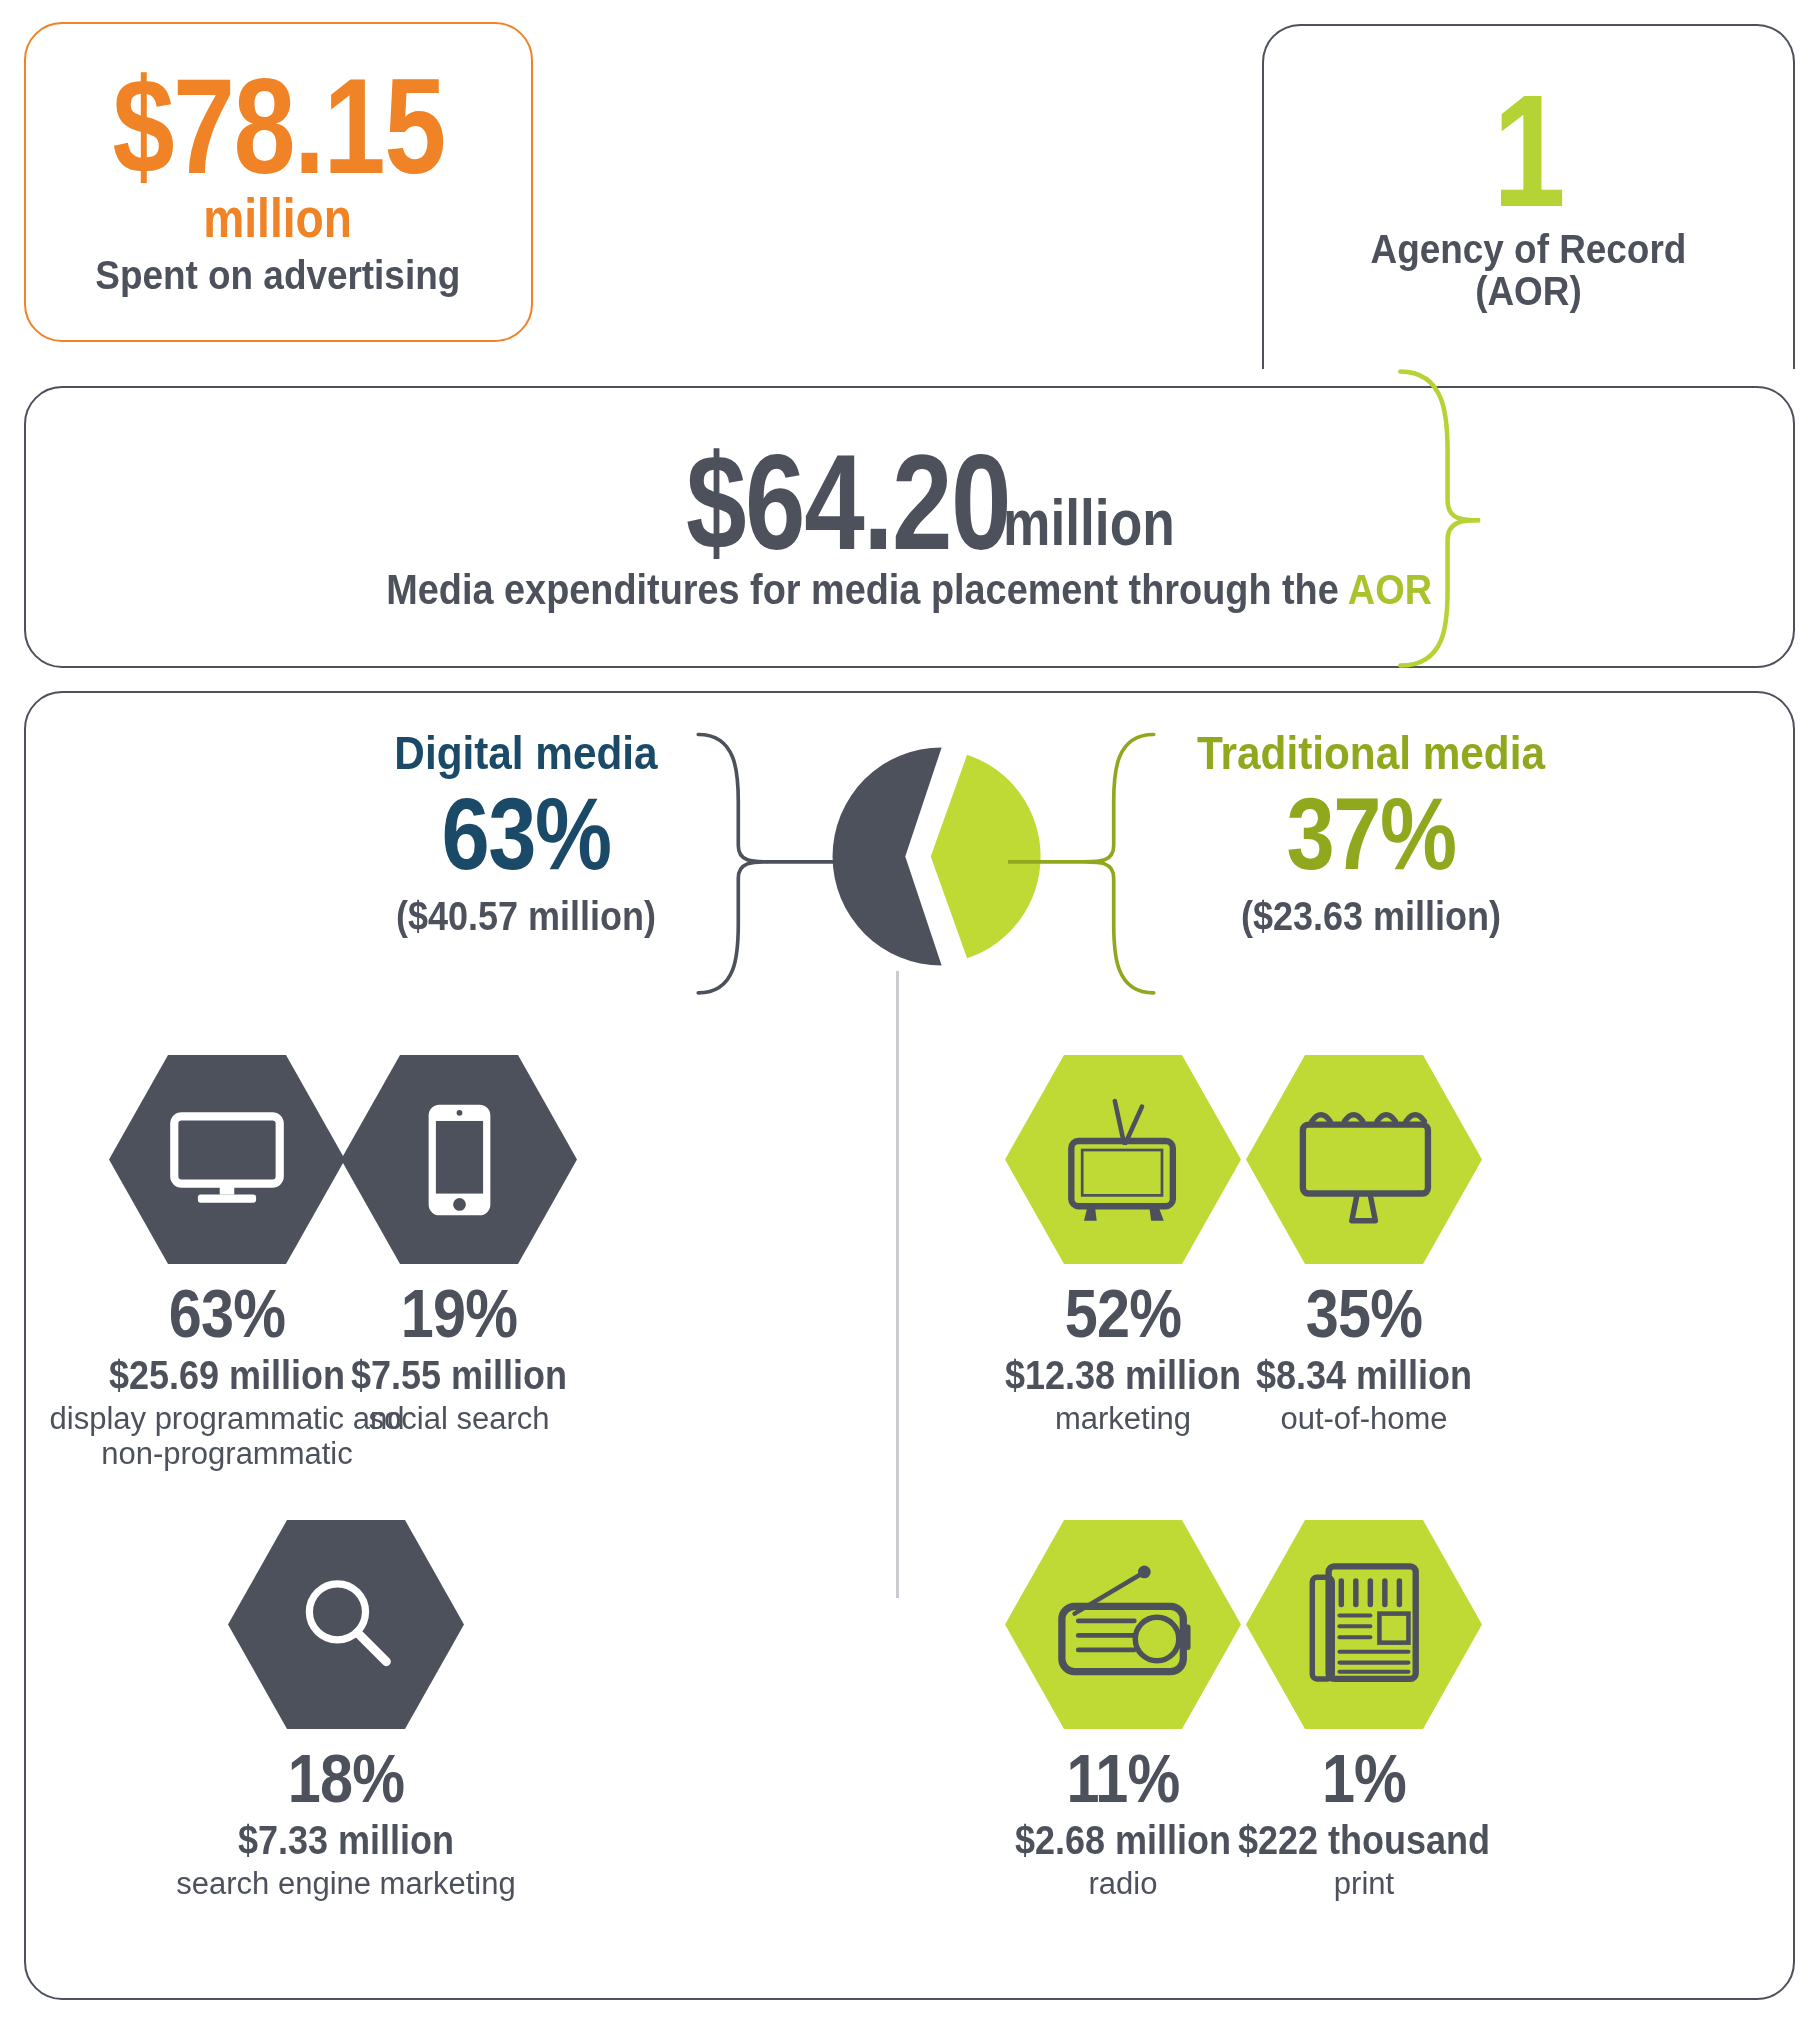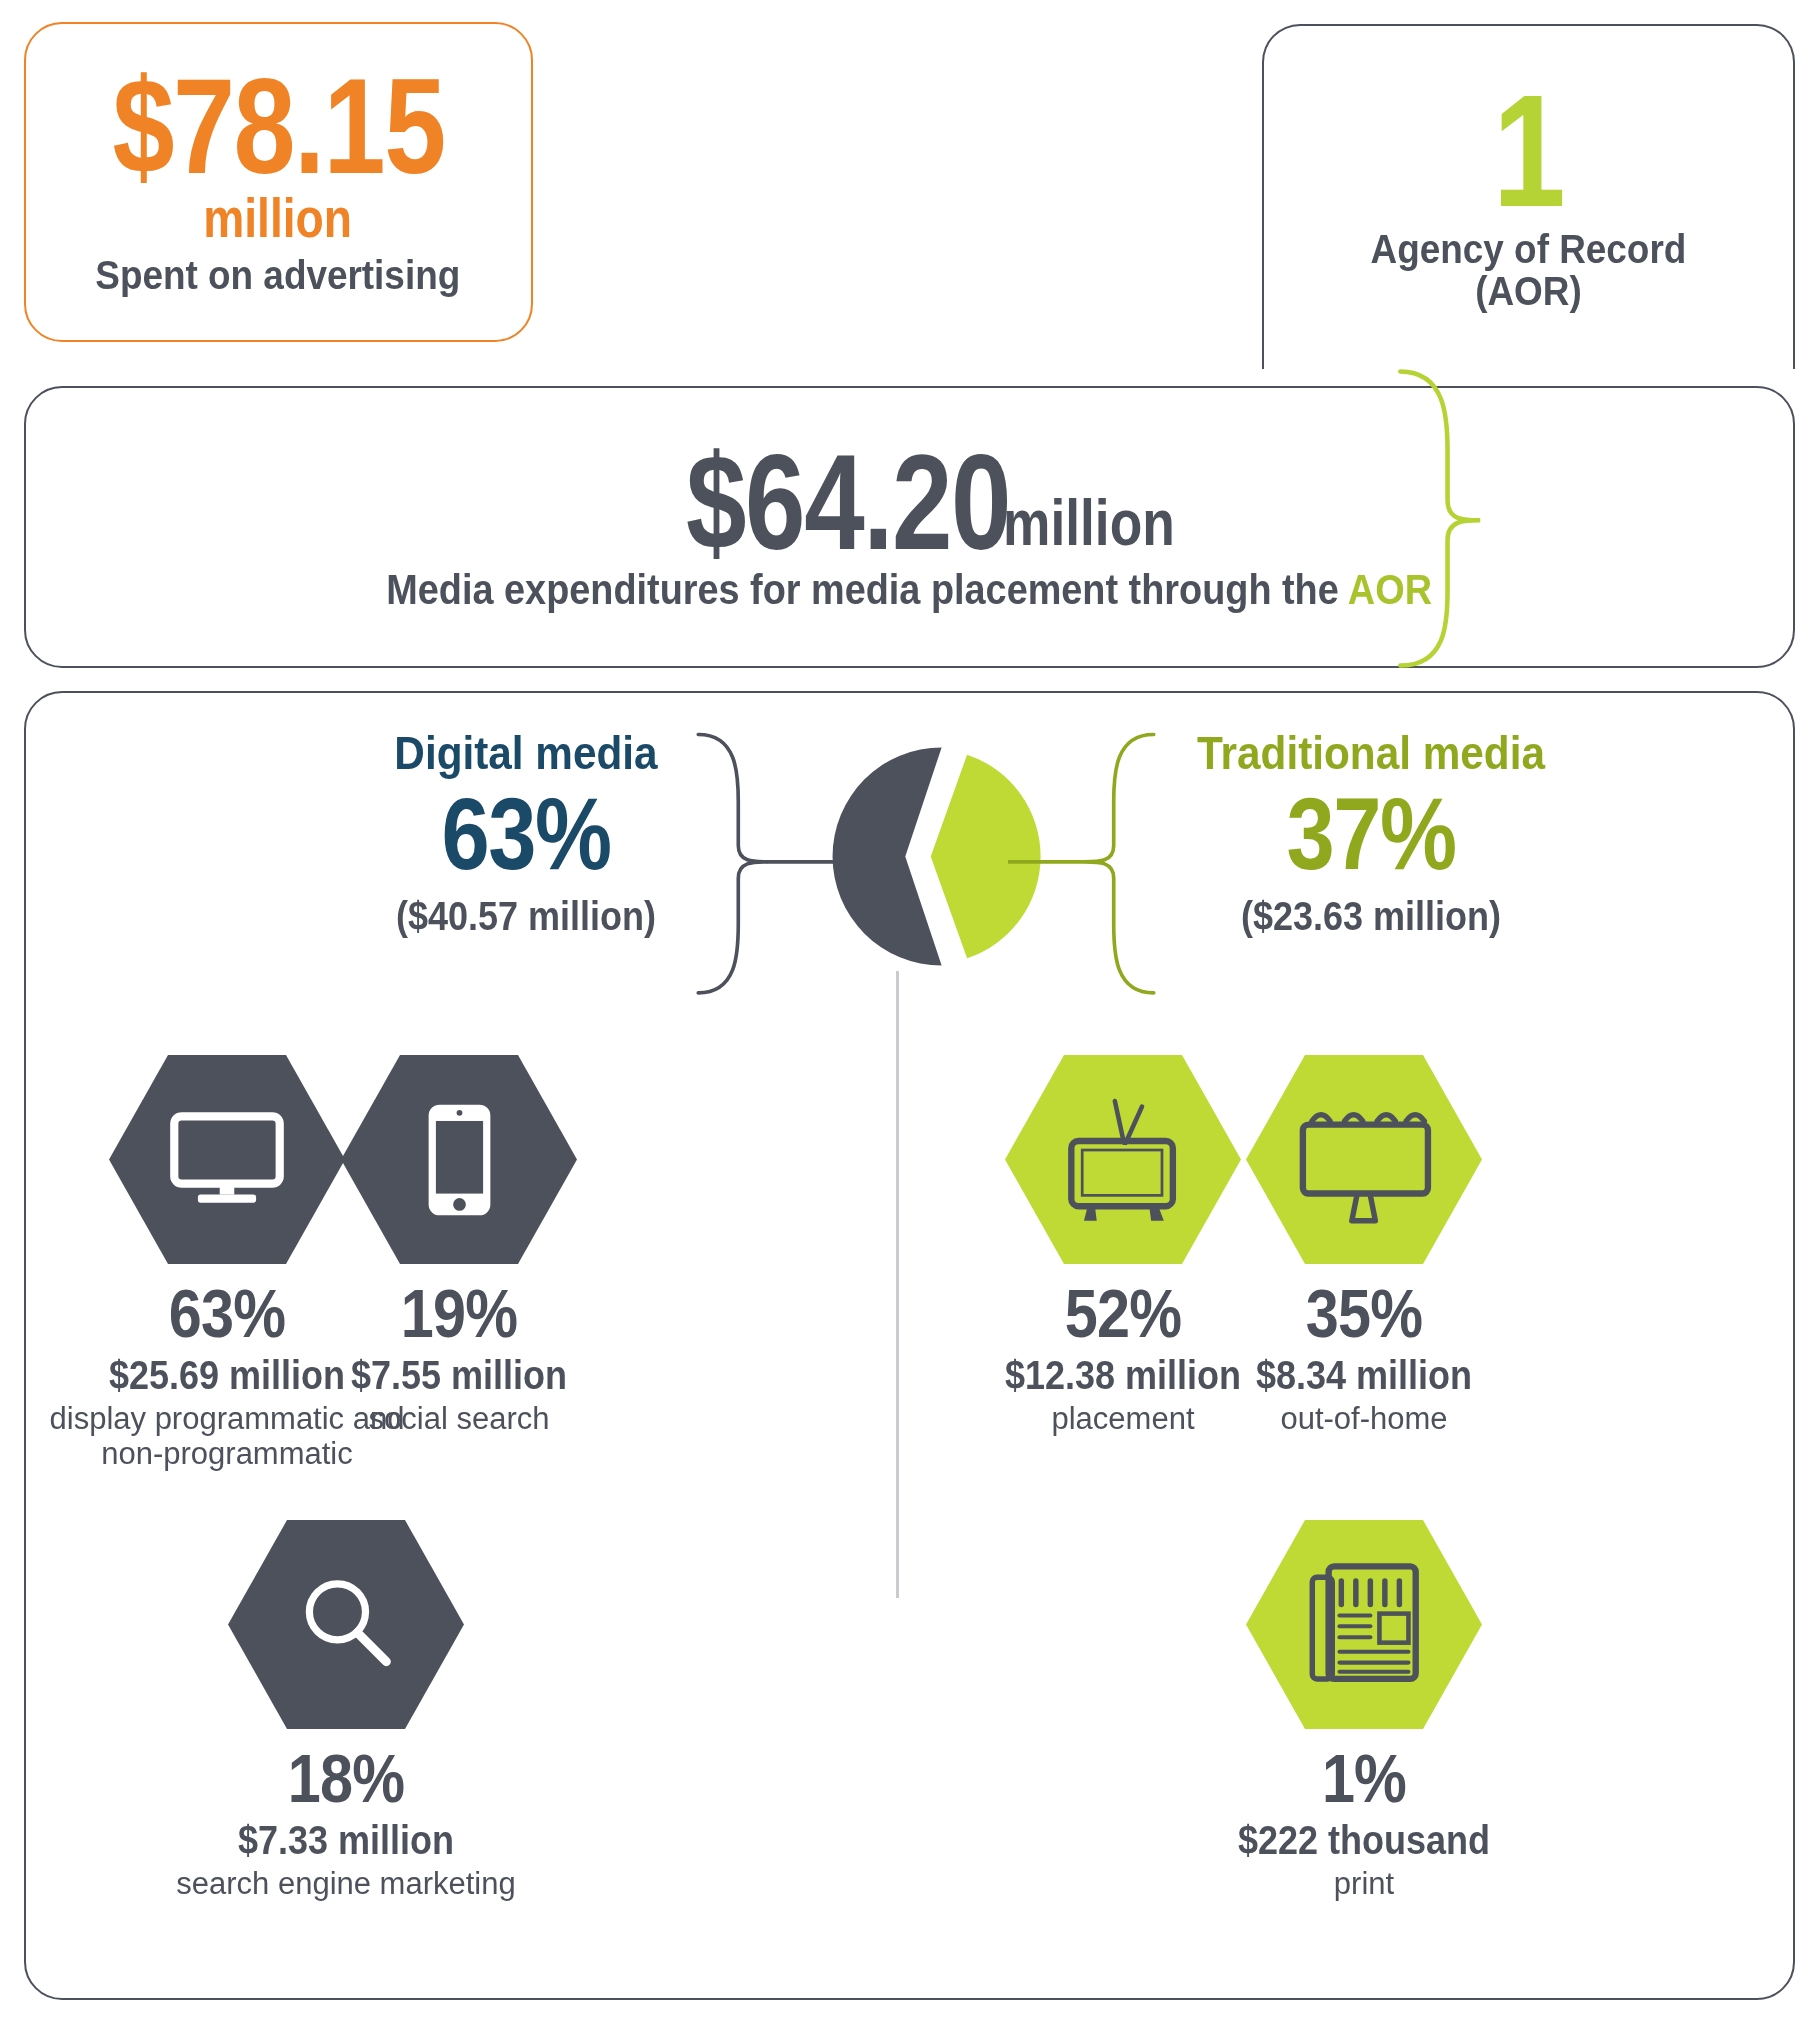--- a/index.html
+++ b/index.html
@@ -250,21 +250,21 @@
           <line x1="96" y1="16" x2="78" y2="56" stroke="#4c515c" stroke-width="5" stroke-linecap="round"></line>
           <rect x="18" y="54" width="112" height="72" rx="8" ry="8" fill="none" stroke="#4c515c" stroke-width="7"></rect>
           <rect x="30" y="64" width="88" height="50" fill="none" stroke="#4c515c" stroke-width="3"></rect>
           <path d="M36 126 L32 142 L46 142 L44 126" fill="#4c515c"></path>
           <path d="M104 126 L106 142 L120 142 L114 126" fill="#4c515c"></path>
         </svg>
       </div>
     </div>
     <div class="hex-pct">52%</div>
     <div class="hex-amt">$12.38 million</div>
-    <div class="hex-desc">placement</div>
+    <div class="hex-desc">marketing</div>
   </div>
 
   <div class="hex-cell" id="cell-ooh">
     <div class="hexwrap">
       <div class="hex lime"></div>
       <div class="hex-icon">
         <svg width="145" height="136" viewBox="0 0 160 150">
           <path d="M22 32 q10 -14 20 0" fill="none" stroke="#4c515c" stroke-width="6" stroke-linecap="round"></path>
           <path d="M58 32 q10 -14 20 0" fill="none" stroke="#4c515c" stroke-width="6" stroke-linecap="round"></path>
           <path d="M94 32 q10 -14 20 0" fill="none" stroke="#4c515c" stroke-width="6" stroke-linecap="round"></path>
@@ -272,20 +272,40 @@
           <rect x="12" y="36" width="138" height="76" rx="6" ry="6" fill="none" stroke="#4c515c" stroke-width="7"></rect>
           <path d="M72 112 L66 142 L92 142 L86 112" fill="none" stroke="#4c515c" stroke-width="6" stroke-linejoin="round"></path>
         </svg>
       </div>
     </div>
     <div class="hex-pct">35%</div>
     <div class="hex-amt">$8.34 million</div>
     <div class="hex-desc">out-of-home</div>
   </div>
 
+  <div class="hex-cell" id="cell-radio">
+    <div class="hexwrap">
+      <div class="hex lime"></div>
+      <div class="hex-icon">
+        <svg width="145" height="127" viewBox="0 0 160 140">
+          <line x1="26" y1="58" x2="100" y2="14" stroke="#4c515c" stroke-width="5" stroke-linecap="round"></line>
+          <circle cx="103" cy="12" r="7" fill="#4c515c"></circle>
+          <rect x="12" y="50" width="134" height="72" rx="14" ry="14" fill="none" stroke="#4c515c" stroke-width="8"></rect>
+          <rect x="146" y="70" width="8" height="28" rx="3" fill="#4c515c"></rect>
+          <line x1="30" y1="66" x2="92" y2="66" stroke="#4c515c" stroke-width="5" stroke-linecap="round"></line>
+          <line x1="30" y1="82" x2="92" y2="82" stroke="#4c515c" stroke-width="5" stroke-linecap="round"></line>
+          <line x1="30" y1="98" x2="92" y2="98" stroke="#4c515c" stroke-width="5" stroke-linecap="round"></line>
+          <circle cx="117" cy="86" r="24" fill="none" stroke="#4c515c" stroke-width="6"></circle>
+        </svg>
+      </div>
+    </div>
+    <div class="hex-pct">11%</div>
+    <div class="hex-amt">$2.68 million</div>
+    <div class="hex-desc">radio</div>
+  </div>
 
   <div class="hex-cell" id="cell-print">
     <div class="hexwrap">
       <div class="hex lime"></div>
       <div class="hex-icon">
         <svg width="118" height="127" viewBox="0 0 130 140">
           <rect x="8" y="18" width="22" height="112" rx="5" ry="5" fill="none" stroke="#4c515c" stroke-width="6"></rect>
           <rect x="26" y="6" width="96" height="124" rx="6" ry="6" fill="none" stroke="#4c515c" stroke-width="7"></rect>
           <line x1="40" y1="22" x2="40" y2="48" stroke="#4c515c" stroke-width="6" stroke-linecap="round"></line>
           <line x1="56" y1="22" x2="56" y2="48" stroke="#4c515c" stroke-width="6" stroke-linecap="round"></line>

